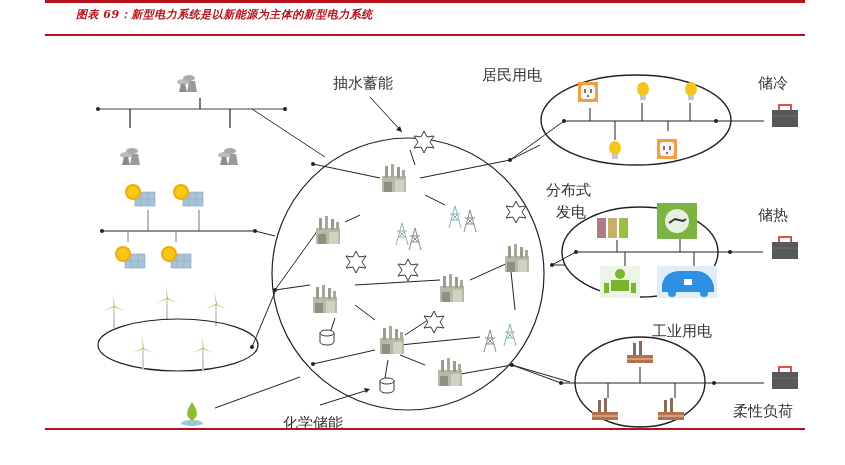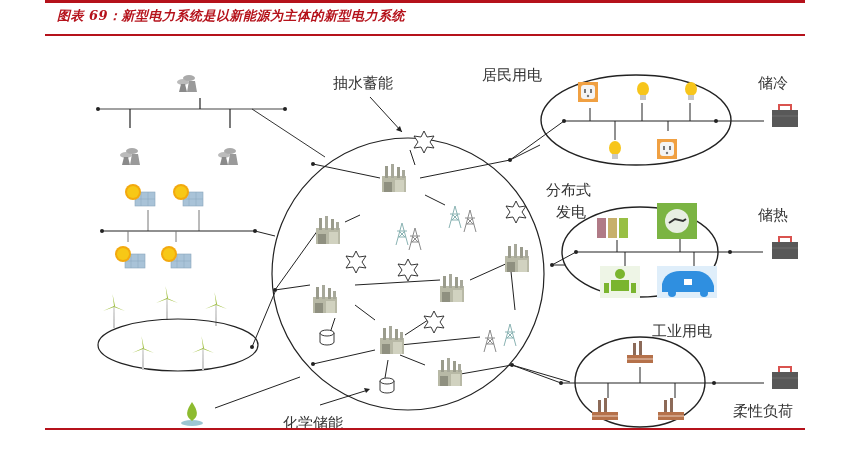--- a/index.html
+++ b/index.html
@@ -1,20 +1,20 @@
 <!DOCTYPE html>
 <html><head>
 <meta charset="utf-8">
 <style>
   html, body { margin:0; padding:0; background:#ffffff; }
   body { width:845px; height:465px; position:relative; overflow:hidden;
          font-family:"DejaVu Sans", sans-serif; }
   .rule-top { position:absolute; left:45px; top:0; width:760px; height:3px; background:#b5121b; }
-  .title { position:absolute; left:57px; top:7px; font-family:"DejaVu Serif", serif;
-           font-style:italic; font-weight:bold; font-size:13px; color:#b5121b; letter-spacing:0.5px; }
+  .title { position:absolute; left:76px; top:7px; font-family:"DejaVu Serif", serif;
+           font-style:italic; font-weight:bold; font-size:11px; color:#b5121b; letter-spacing:0.5px; }
   .rule-title { position:absolute; left:45px; top:34px; width:760px; height:2px; background:#b5121b; }
   .rule-bottom { position:absolute; left:45px; top:428px; width:760px; height:2px; background:#b5121b; }
   svg { position:absolute; left:0; top:0; }
   .lbl { font-family:"DejaVu Sans", sans-serif; font-size:15px; fill:#333; }
 </style>
 </head>
 <body>
 
 <div class="rule-top"></div>
 <div class="title">图表 69：新型电力系统是以新能源为主体的新型电力系统</div>

